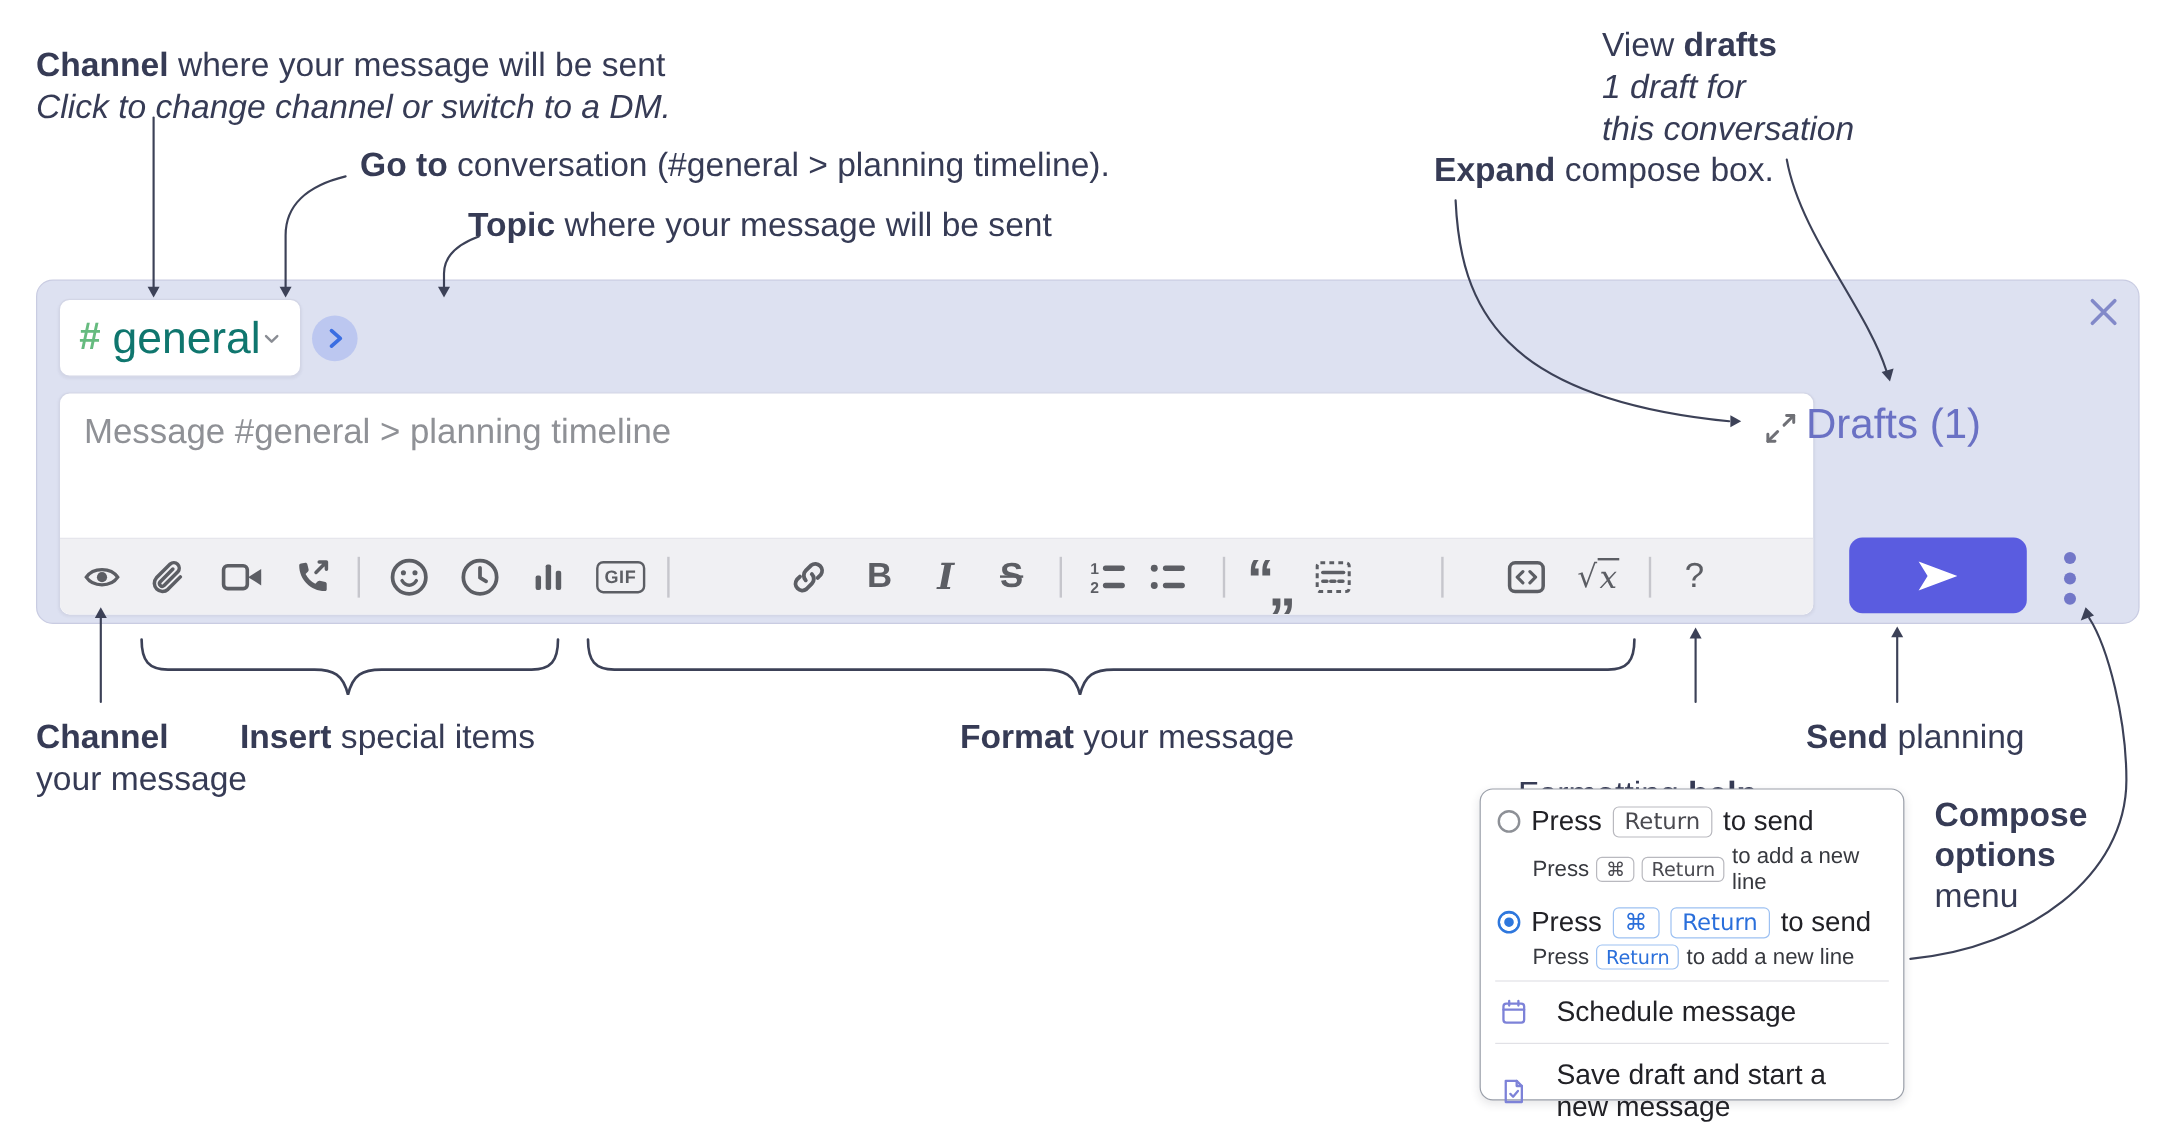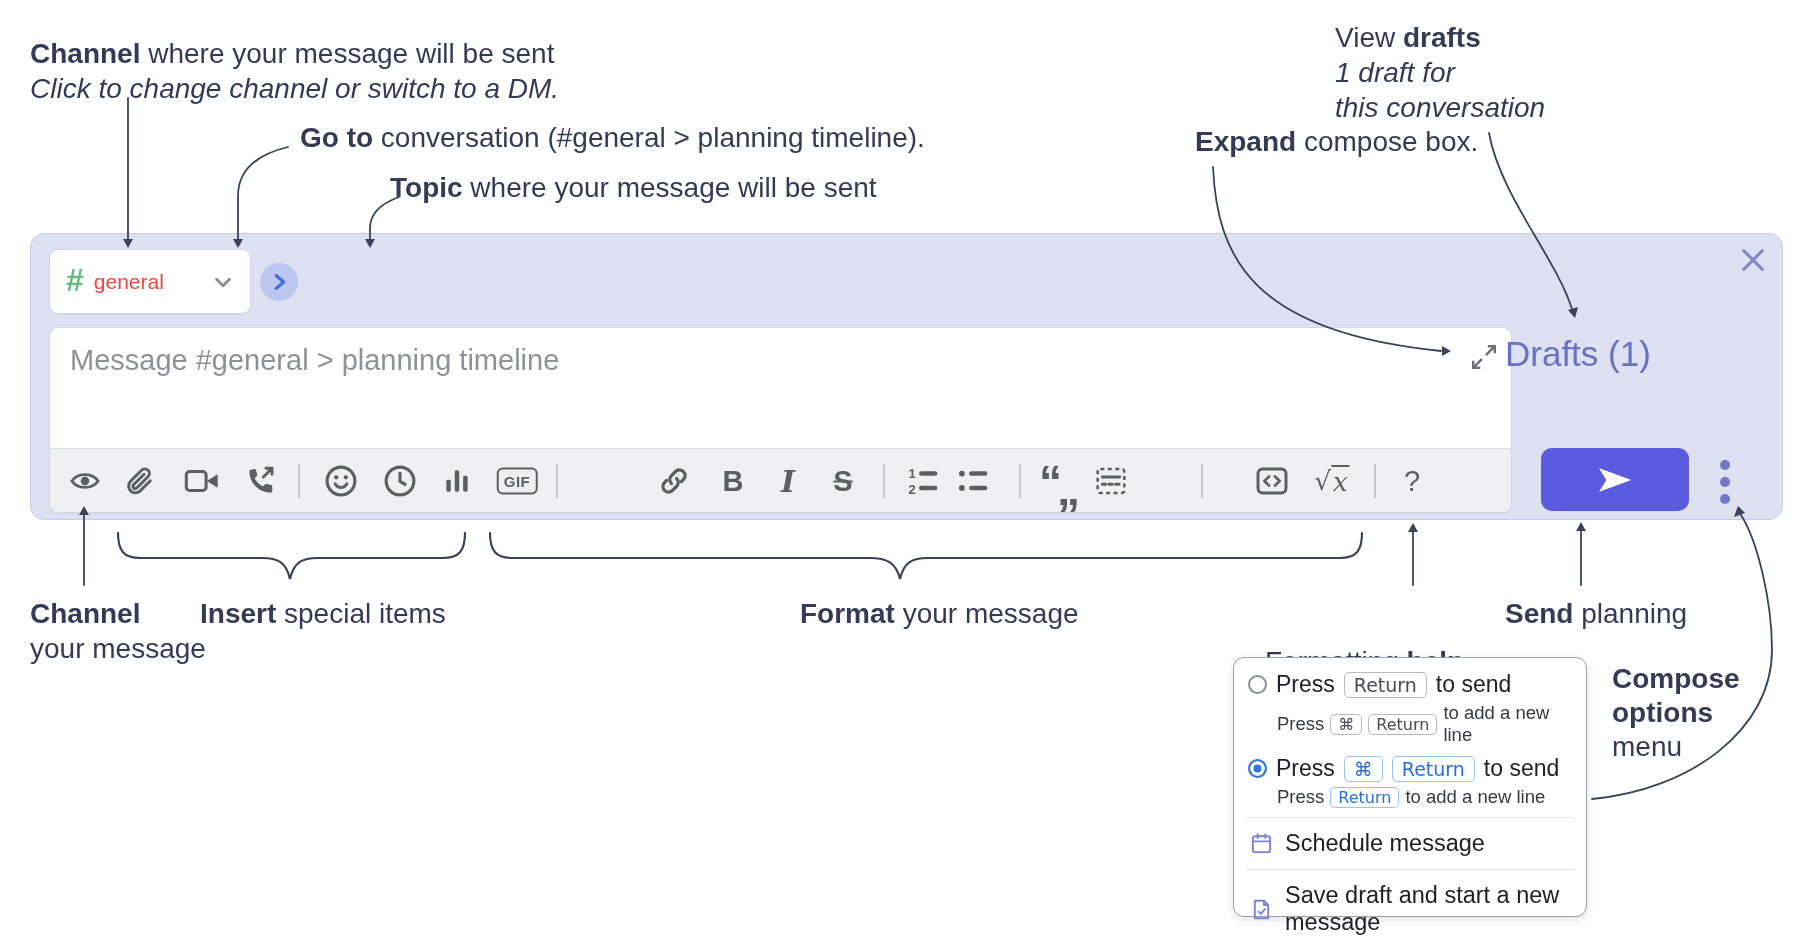--- a/index.html
+++ b/index.html
@@ -15,21 +15,21 @@
   
   #overlay { position:absolute; left:0; top:0; width:1814px; height:944px; pointer-events:none; z-index:6; }
   
   #compose-box {
     position:absolute; left:30px; top:233px; width:1753px; height:287px;
     background:#dde1f1; border:1px solid #c9cce2; border-radius:14px; z-index:1;
   }
   .white-card { background:#ffffff; border:1px solid #d3d6e6; border-radius:9px; box-shadow:0 1px 2px rgba(60,65,110,0.06); }
   #channel-box { position:absolute; left:18px; top:15px; width:202px; height:65px; display:flex; align-items:center; padding:0 14px 0 16px; cursor:pointer; }
   #channel-hash { color:#66bb7f; font-weight:bold; font-size:32px; margin-right:10px; margin-top:-2px; }
-  #channel-name { font-size:21px; color:#ef4444; flex:1; }
+  #channel-name { font-size:37px; color:#0f766e; flex:1; }
   #goto-btn { position:absolute; left:229px; top:29px; width:38px; height:38px; border-radius:50%; background:#bcc7f0; display:flex; align-items:center; justify-content:center; cursor:pointer; }
   #topic-box { position:absolute; left:276px; top:15px; width:1205px; height:65px; display:flex; align-items:center; }
   #topic-input { border:none; outline:none; background:transparent; flex:1; font-family:inherit; font-size:29px; color:#1f1f24; padding:0 0 0 18px; }
   #topic-clear { width:30px; height:30px; margin-right:14px; cursor:pointer; flex:none; }
   #msg-box { position:absolute; left:18px; top:93px; width:1463px; height:186px; }
   #msg-input { position:absolute; left:6px; top:6px; width:1400px; height:105px; border:none; outline:none; resize:none; background:transparent; font-family:inherit; font-size:29px; color:#1f1f24; padding:10px 14px; }
   #msg-input::placeholder { color:#8f9196; opacity:1; }
   #expand-btn { position:absolute; right:13px; top:15px; width:28px; height:28px; cursor:pointer; }
   #toolbar { position:absolute; left:0; right:0; bottom:0; height:64px; background:#f0f0f3; border-top:1px solid #dcdce4; border-radius:0 0 9px 9px; }
   .tb { position:absolute; top:32px; transform:translate(-50%,-50%); color:#5c5e64; display:flex; align-items:center; justify-content:center; cursor:pointer; }
@@ -59,21 +59,21 @@
   }
   .radio-row { display:flex; align-items:center; gap:9px; font-size:23px; color:#212126; }
   .radio { width:19px; height:19px; border-radius:50%; border:2px solid #8d9096; flex:none; cursor:pointer; }
   .radio.sel { border-color:#2e77dd; background:#2e77dd; box-shadow:inset 0 0 0 3.5px #ffffff; }
   .sub-row { margin:4px 0 9px 29px; font-size:18.5px; color:#37393f; display:flex; align-items:center; gap:6px; }
   kbd { font-family:"DejaVu Sans", sans-serif; background:#fff; border:1.2px solid #b9b9bf; border-radius:5px; color:#4a4a50; }
   .radio-row kbd { font-size:19px; padding:1px 9px; }
   .sub-row kbd { font-size:16px; padding:0 7px; }
   kbd.blue { border-color:#9dc1f2; color:#2a6fdb; }
   .menu-div { border-top:1px solid #e1e1e6; margin:8px -2px; }
-  .menu-item { display:flex; align-items:center; gap:12px; font-size:23.5px; color:#212126; padding:4px 2px; cursor:pointer; }
+  .menu-item { display:flex; align-items:center; gap:24px; font-size:23.5px; color:#212126; padding:4px 2px; cursor:pointer; }
   .menu-item svg { flex:none; }
 </style>
 </head>
 <body>
 
 <svg id="overlay" viewBox="0 0 1814 944">
   <g stroke="#3c4157" stroke-width="1.8" fill="none" stroke-linecap="round">
     <path d="M128,98 L128,241"></path>
     <path d="M288,147 C255,155 238,172 238,196 L238,241"></path>
     <path d="M399,197 C377,205 370,217 370,228 L370,241"></path>

